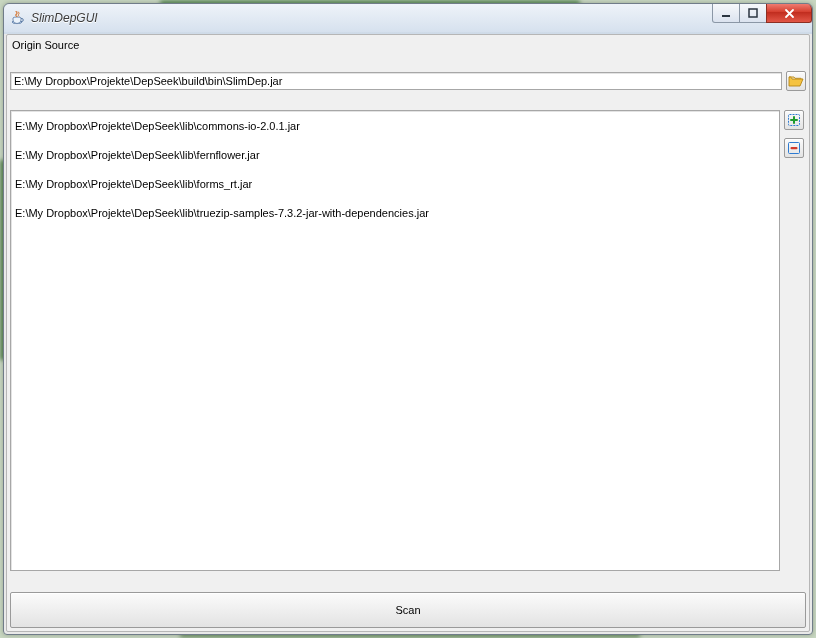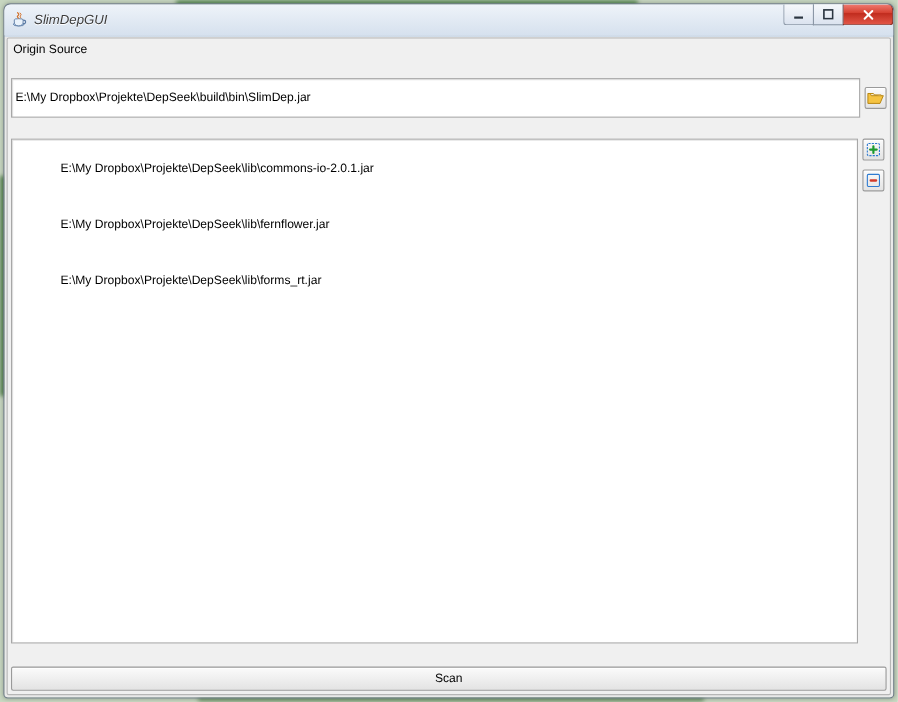--- a/index.html
+++ b/index.html
@@ -88,21 +88,21 @@
   .label {
     color: #000;
     padding: 1px 2px;
   }
   .textfield {
     flex: 1;
     height: 18px;
     background: #fff;
     border: 1px solid #a7a7a7;
     box-shadow: inset 1px 1px 0 #e3e3e3;
-    padding: 17px 3px;
+    padding: 1px 3px;
     color: #000;
     font-family: inherit; font-size: 11px;
     line-height: 14px;
   }
   .iconbtn {
     width: 20px; height: 20px;
     background: linear-gradient(#fbfbfb, #e3e3e3);
     border: 1px solid #9a9a9a;
     border-radius: 2px;
     display: flex; align-items: center; justify-content: center;
@@ -112,33 +112,32 @@
   .jars-row { flex: 1; display: flex; gap: 4px; }
   .listbox {
     flex: 1;
     background: #fff;
     border: 1px solid #a7a7a7;
     box-shadow: inset 1px 1px 0 #e3e3e3;
     overflow: auto;
     padding: 1px 0;
   }
   .listbox .item {
-    padding: 18px 4px;
+    padding: 7px 4px;
     color: #000;
     line-height: 15px;
     white-space: nowrap;
-    margin-left: 40px;
   }
   .side-btns {
     width: 22px;
     display: flex; flex-direction: column; gap: 8px;
     padding-top: 0;
   }
   .scan-btn {
-    height: 22px;
+    height: 36px;
     background: linear-gradient(#fbfbfb, #e3e3e3);
     border: 1px solid #9a9a9a;
     border-radius: 2px;
     display: flex; align-items: center; justify-content: center;
     box-shadow: inset 0 1px 0 #fff;
     font-size: 11px; color: #000;
     margin-top: 2px;
   }
 
   
@@ -203,20 +202,21 @@
         </span>
       </div>
     </div>
 
 
     <div class="jars-row">
       <div class="listbox" id="jars-list">
           <div class="item">E:\My Dropbox\Projekte\DepSeek\lib\commons-io-2.0.1.jar</div>
           <div class="item">E:\My Dropbox\Projekte\DepSeek\lib\fernflower.jar</div>
           <div class="item">E:\My Dropbox\Projekte\DepSeek\lib\forms_rt.jar</div>
+          <div class="item">E:\My Dropbox\Projekte\DepSeek\lib\truezip-samples-7.3.2-jar-with-dependencies.jar</div>
         </div>
       <div class="side-btns">
         <div class="iconbtn">
           <span>
             <svg width="14" height="14" viewBox="0 0 14 14">
               <rect x="1.5" y="1.5" width="11" height="11" rx="1" fill="none" stroke="#2e7bd1" stroke-width="1" stroke-dasharray="2 1"></rect>
               <path d="M7 4 V10 M4 7 H10" stroke="#1d9a2f" stroke-width="2" stroke-linecap="round"></path>
             </svg>
           </span>
         </div>

